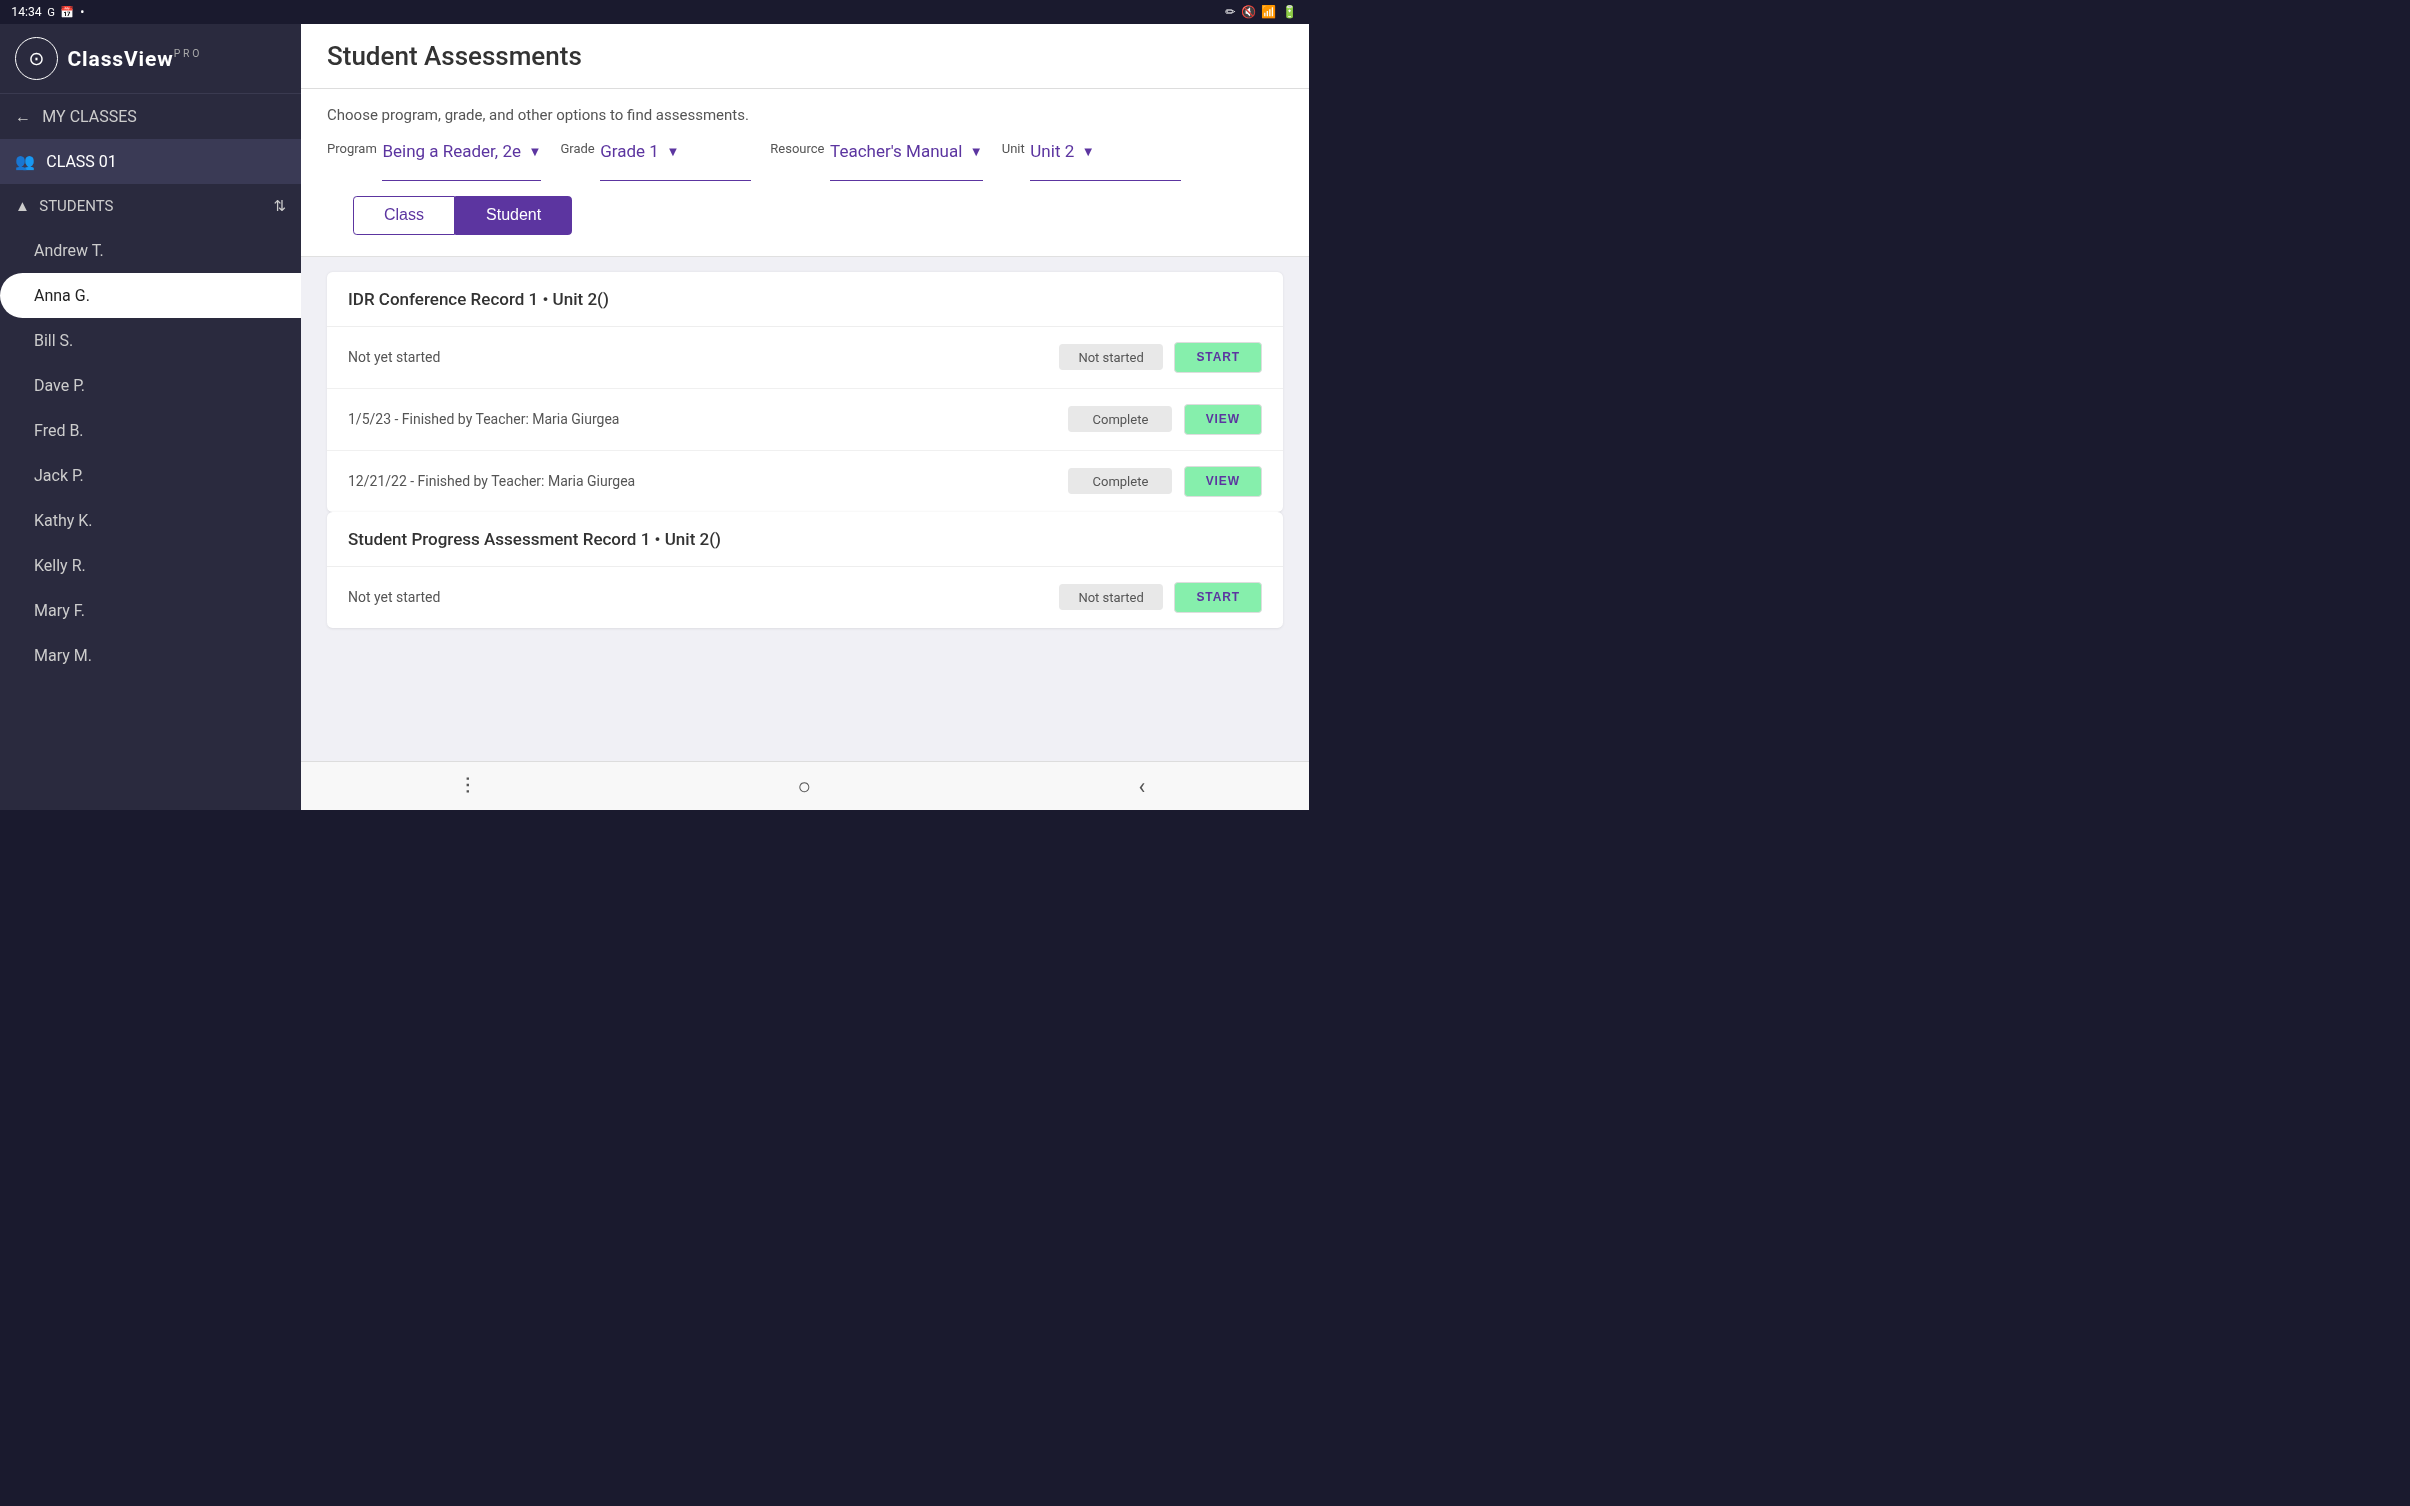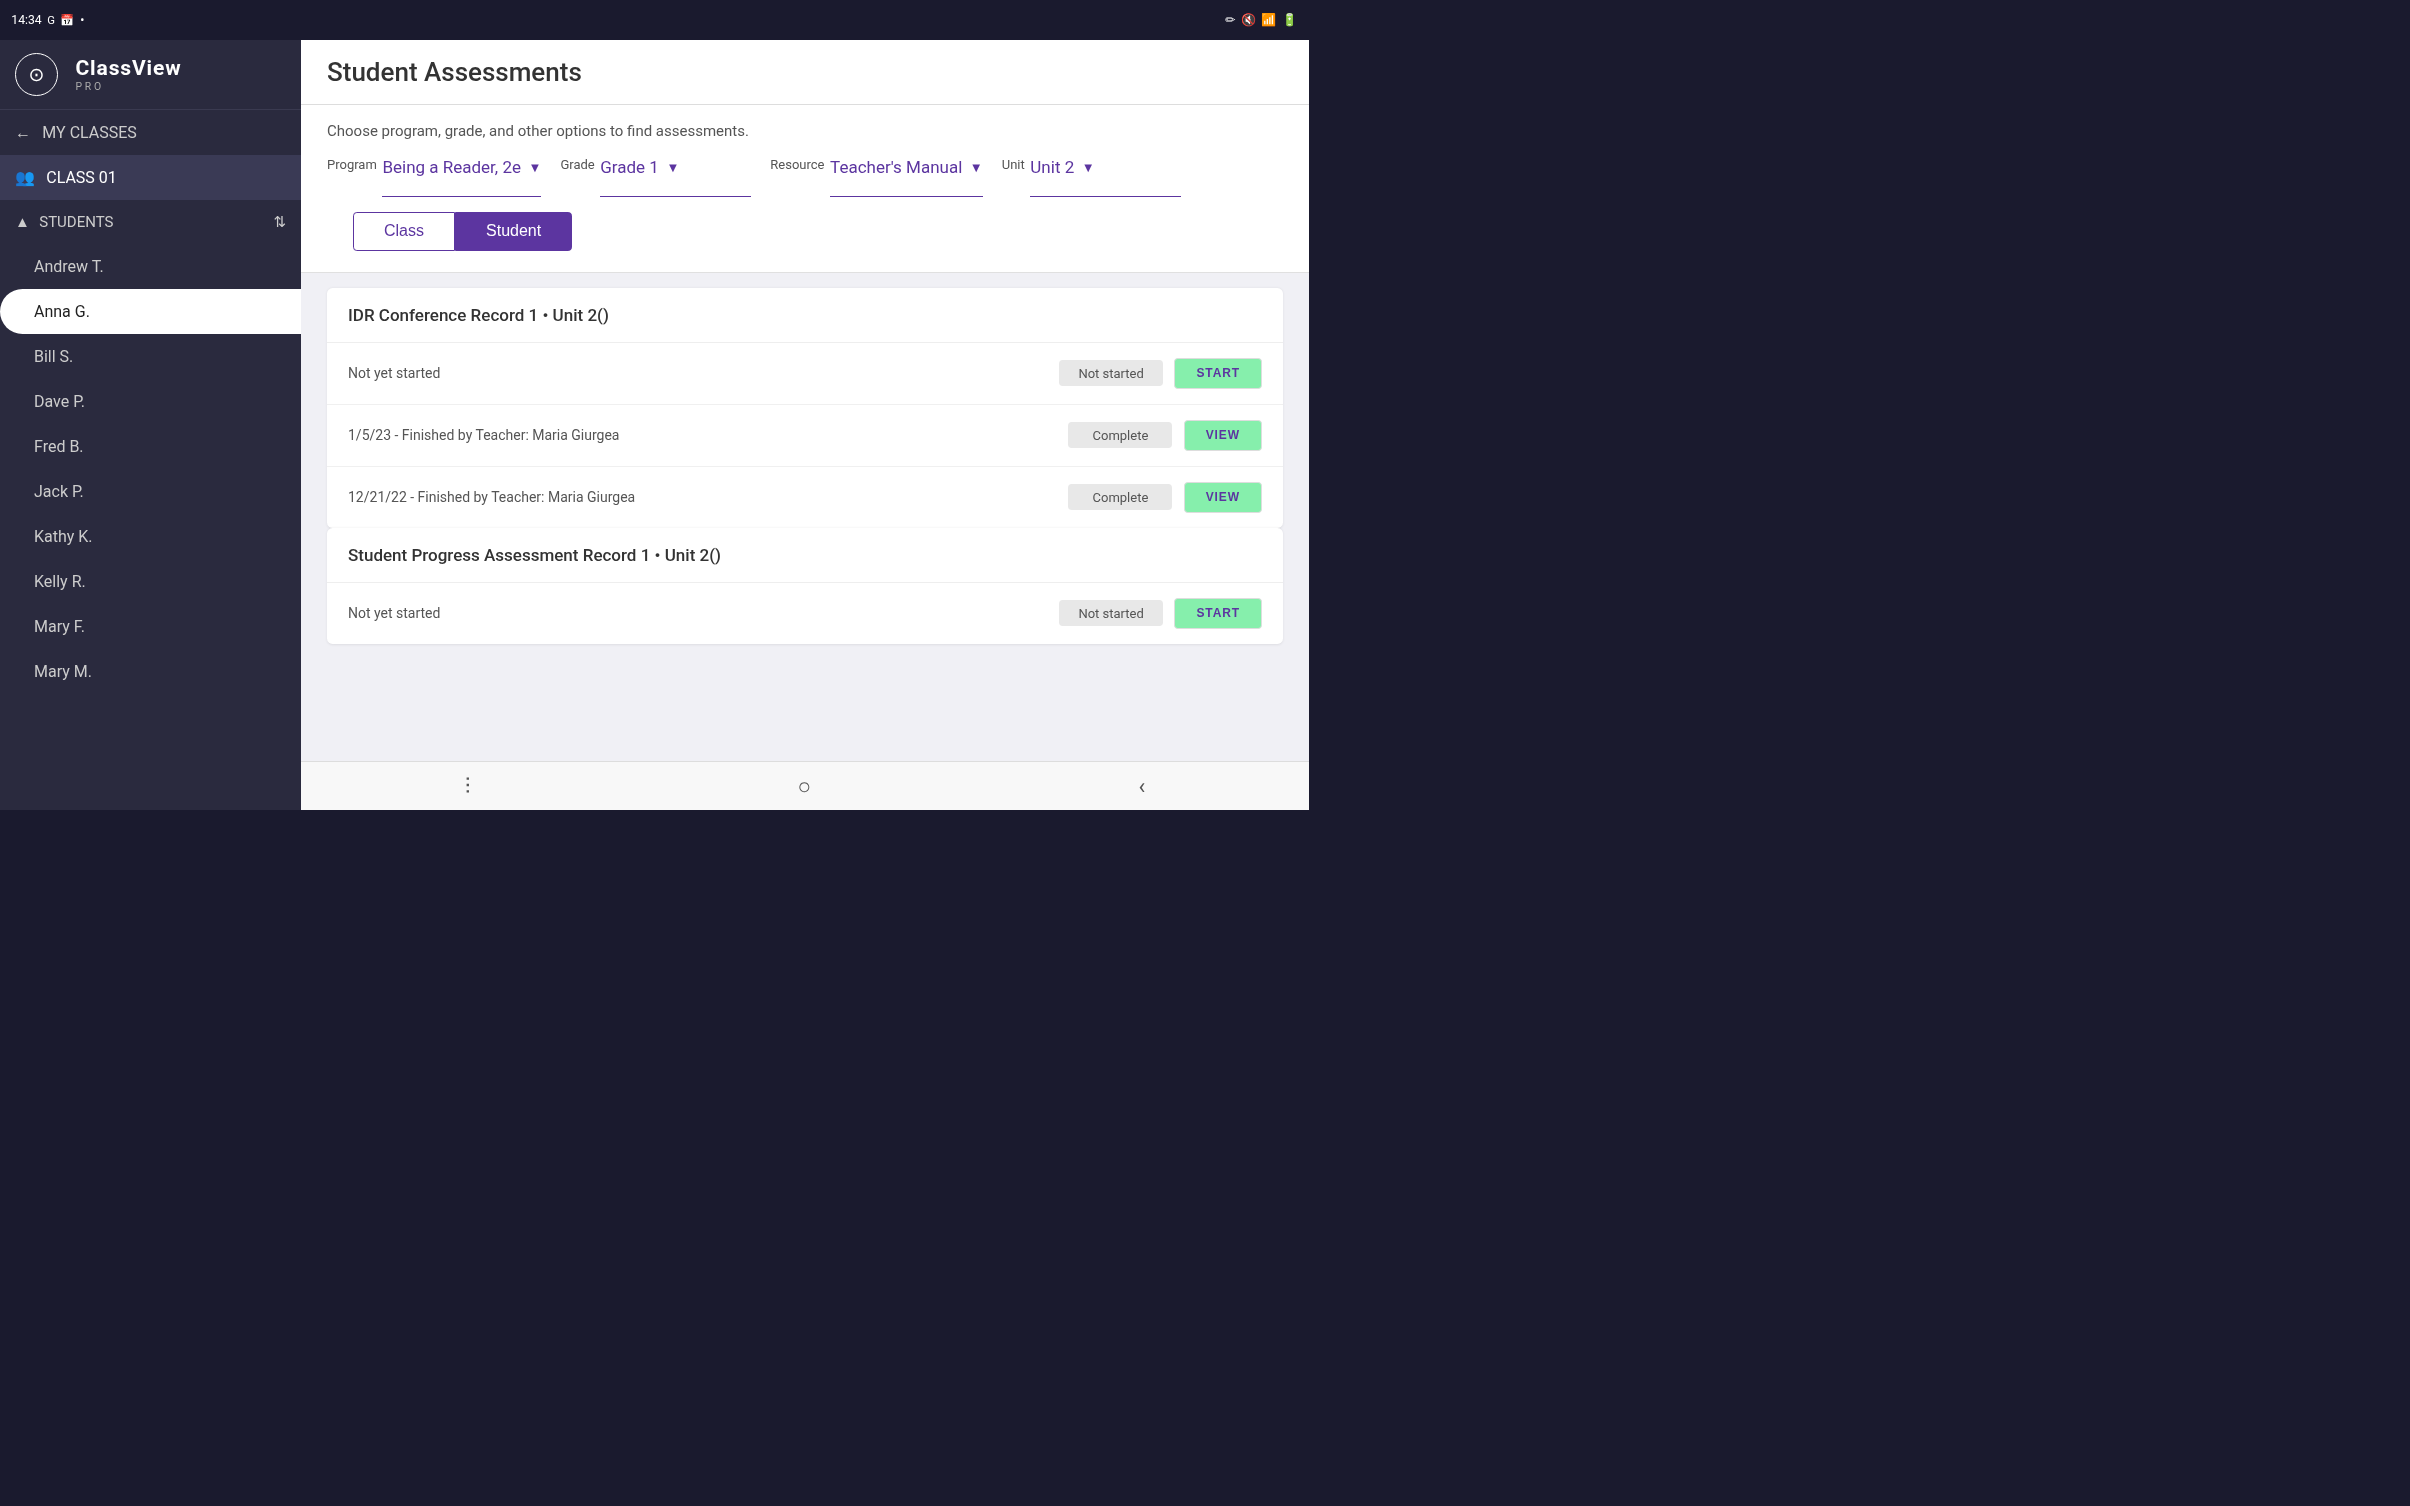--- a/index.html
+++ b/index.html
@@ -15,21 +15,21 @@
     }
 
     
     .status-bar {
       background: #1a1a2e;
       color: #fff;
       display: flex;
       justify-content: space-between;
       align-items: center;
       padding: 3.8px 11.3px;
-      height: 40px;
+      height: 24px;
       font-size: 12.2px;
     }
     .status-left { display: flex; align-items: center; gap: 5.6px; }
     .status-right { display: flex; align-items: center; gap: 5.6px; }
 
     
     .app-container {
       display: flex;
       flex: 1;
       overflow: hidden;
@@ -61,22 +61,21 @@
       border-radius: 50%;
       display: flex;
       align-items: center;
       justify-content: center;
       font-size: 19px;
       color: #fff;
     }
 
     .logo-text {
       display: flex;
-      flex-direction: column;
-      margin-left: 8px;
+      flex-direction: row;
     }
     .logo-name {
       font-size: 21px;
       font-weight: bold;
       color: #fff;
       letter-spacing: 0.9px;
     }
     .logo-pro {
       font-size: 10.4px;
       color: #aaa;

